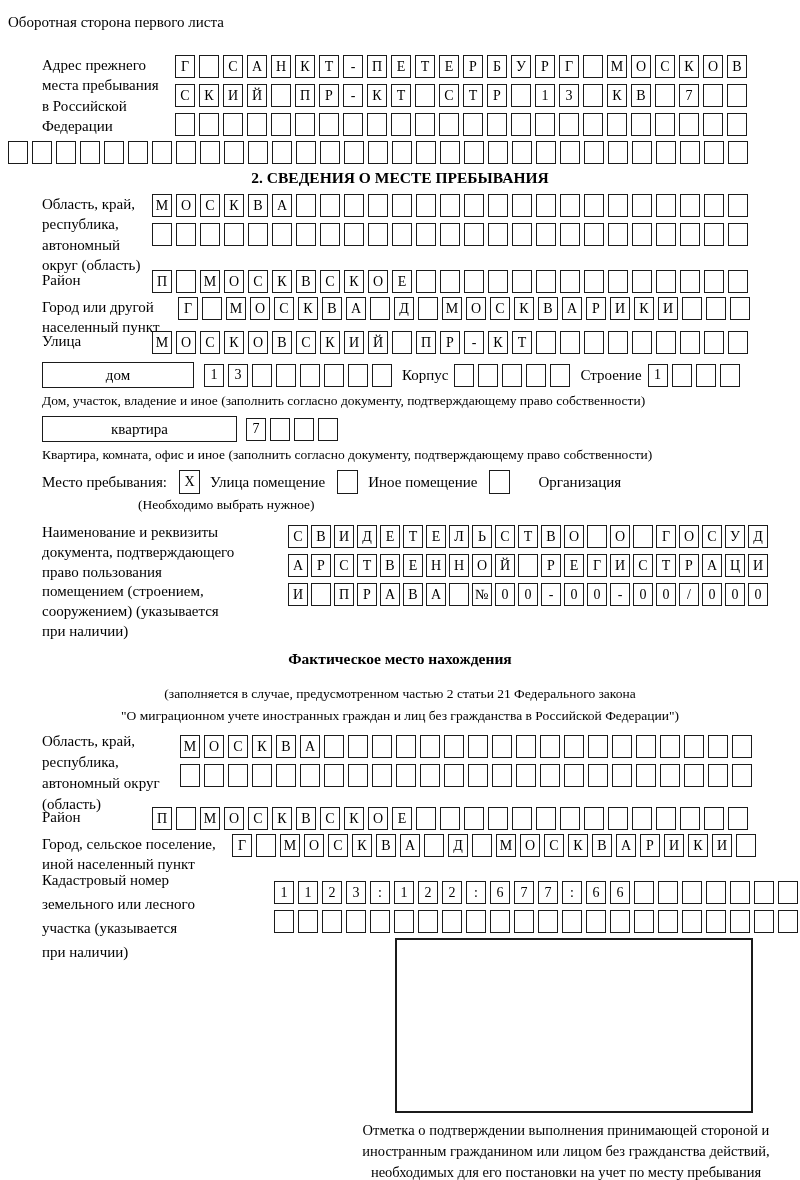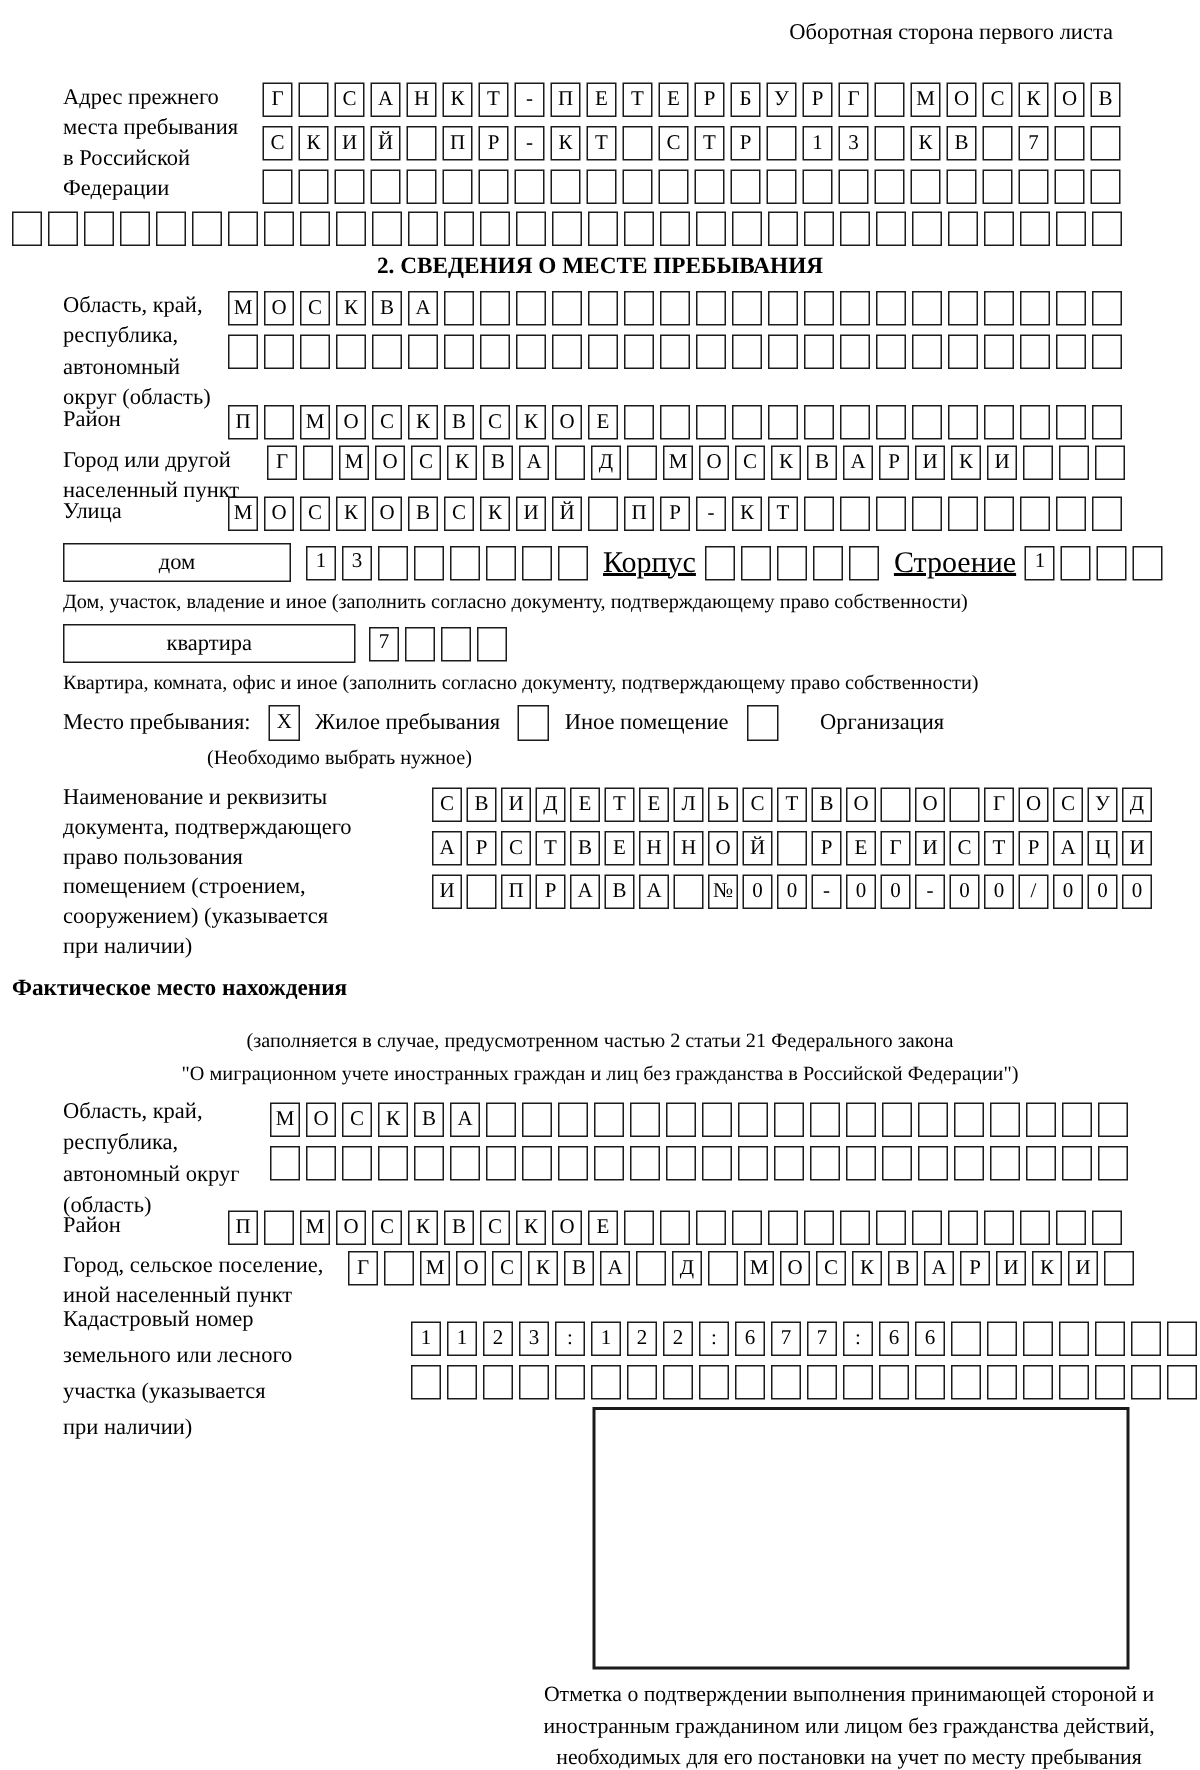--- a/index.html
+++ b/index.html
@@ -1,19 +1,19 @@
 <!DOCTYPE html>
 <html><head>
 <meta charset="utf-8">
 <style>
   html,body { margin:0; padding:0; background:#ffffff; }
   body { width:800px; height:1180px; color:#000; font-family:"Liberation Serif","DejaVu Serif",serif; }
   .page { position:relative; width:800px; height:1180px; box-sizing:border-box; padding:0 8px; overflow:hidden; }
 
-  .header-note { padding-top:14px; padding-right:50px; text-align:right; font-size:15px; }
+  .header-note { padding-top:14px; padding-right:50px; text-align:left; font-size:15px; }
 
   .field { display:flex; align-items:flex-start; padding-left:34px; }
   .lbl { font-size:15px; line-height:1.35; white-space:pre-line; flex:0 0 auto; }
   .lbl.w133 { width:133px; }
   .lbl.w110 { width:110px; }
   .lbl.w136 { width:136px; }
   .lbl.w206 { width:206px; line-height:1.32; }
   .lbl.w138 { width:138px; line-height:1.4; }
   .lbl.w190 { width:190px; }
   .lbl.w188 { width:188px; line-height:1.6; }
@@ -36,36 +36,36 @@
   .f-oblast { margin-top:7px; height:76px; }
   .f-rayon { height:27px; }
   .f-gorod { height:34px; }
   .f-ulitsa { height:27px; }
 
   .domrow { display:flex; align-items:center; padding-left:34px; margin-top:4px; }
   .widebox { box-sizing:border-box; height:26px; border:1.6px solid #1b1b1b; display:flex;
              align-items:center; justify-content:center; font-size:15px; }
   .widebox.dom { width:152px; margin-right:10px; }
   .widebox.kv { width:195px; margin-right:9px; }
-  .inline-lbl { font-size:20px; margin:0 6px 0 6px;text-decoration:underline; }
+  .inline-lbl { font-size:15px; margin:0 6px 0 6px; }
 
   .kvrow { display:flex; align-items:center; padding-left:34px; margin-top:7px; }
 
   .mestorow { display:flex; align-items:center; padding-left:34px; margin-top:7px; font-size:15px; }
   .checkbox { box-sizing:border-box; width:21px; height:24px; border:1.6px solid #1b1b1b;
               display:flex; align-items:center; justify-content:center; font-size:14px;
               margin-left:12px; flex:0 0 auto; }
   .opt { margin-left:10px; }
   .opt.last { margin-left:28px; }
   .note.choose { margin-top:3px; margin-left:130px; width:420px; text-align:left; }
 
   .f-doc { margin-top:10px; height:121px;gap:40px; }
   .f-doc .rowscol { padding-top:2px; }
 
-  .fact-title { text-align:left; font-weight:bold; font-size:15.5px; margin-top:6px; }
+  .fact-title { text-align:center; font-weight:bold; font-size:15.5px; margin-top:6px; }
   .fact-note { text-align:center; font-size:13.5px; margin-top:18px; }
   .fact-note.q { margin-top:6px; }
   .f-foblast { margin-top:7px; height:76px; }
   .f-foblast .rowscol { padding-top:4px; }
   .f-fgorod { height:34px; }
   .f-kadastr { height:96px;gap:44px; }
   .f-kadastr .rowscol { padding-top:13px; }
 
   .stampwrap { margin-left:387px; margin-top:-26px; width:490px; }
   .stampbox { width:358px; height:175px; box-sizing:border-box; border:2px solid #1b1b1b; background:#fff; }
@@ -393,21 +393,21 @@
         <span class="cell"></span>
         <span class="cell"></span>
         <span class="cell"></span>
       </div>
   </div>
   <div class="note left">Квартира, комната, офис и иное (заполнить согласно документу, подтверждающему право собственности)</div>
 
   <div class="mestorow">
     <span>Место пребывания:</span>
     <span class="checkbox">Х</span>
-    <span class="opt">Жилое пребывания</span>
+    <span class="opt">Улица помещение</span>
     <span class="checkbox"></span>
     <span class="opt">Иное помещение</span>
     <span class="checkbox"></span>
     <span class="opt last">Организация</span>
   </div>
   <div class="note choose">(Необходимо выбрать нужное)</div>
 
   <div class="field f-doc">
     <div class="lbl w206">Наименование и реквизиты
 документа, подтверждающего

